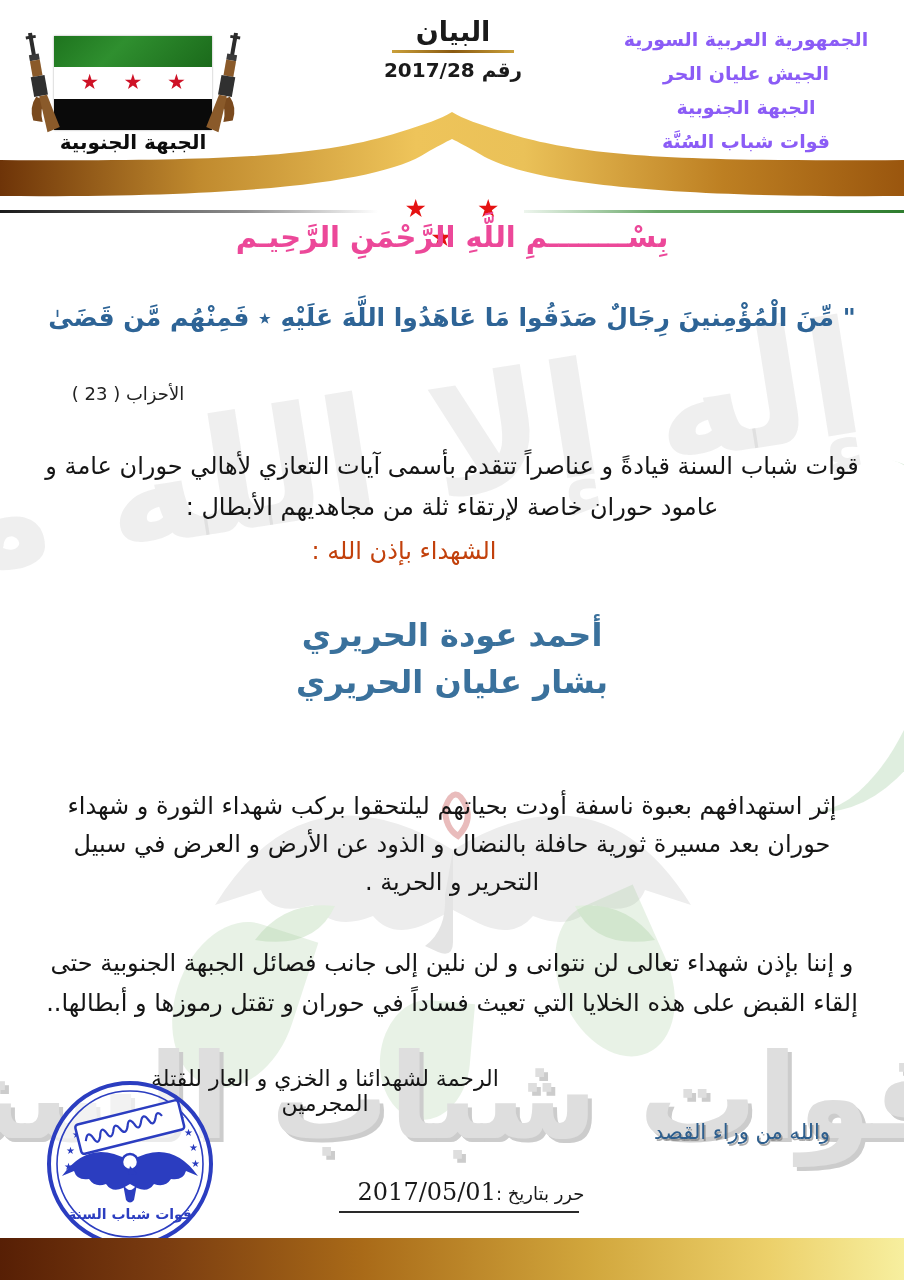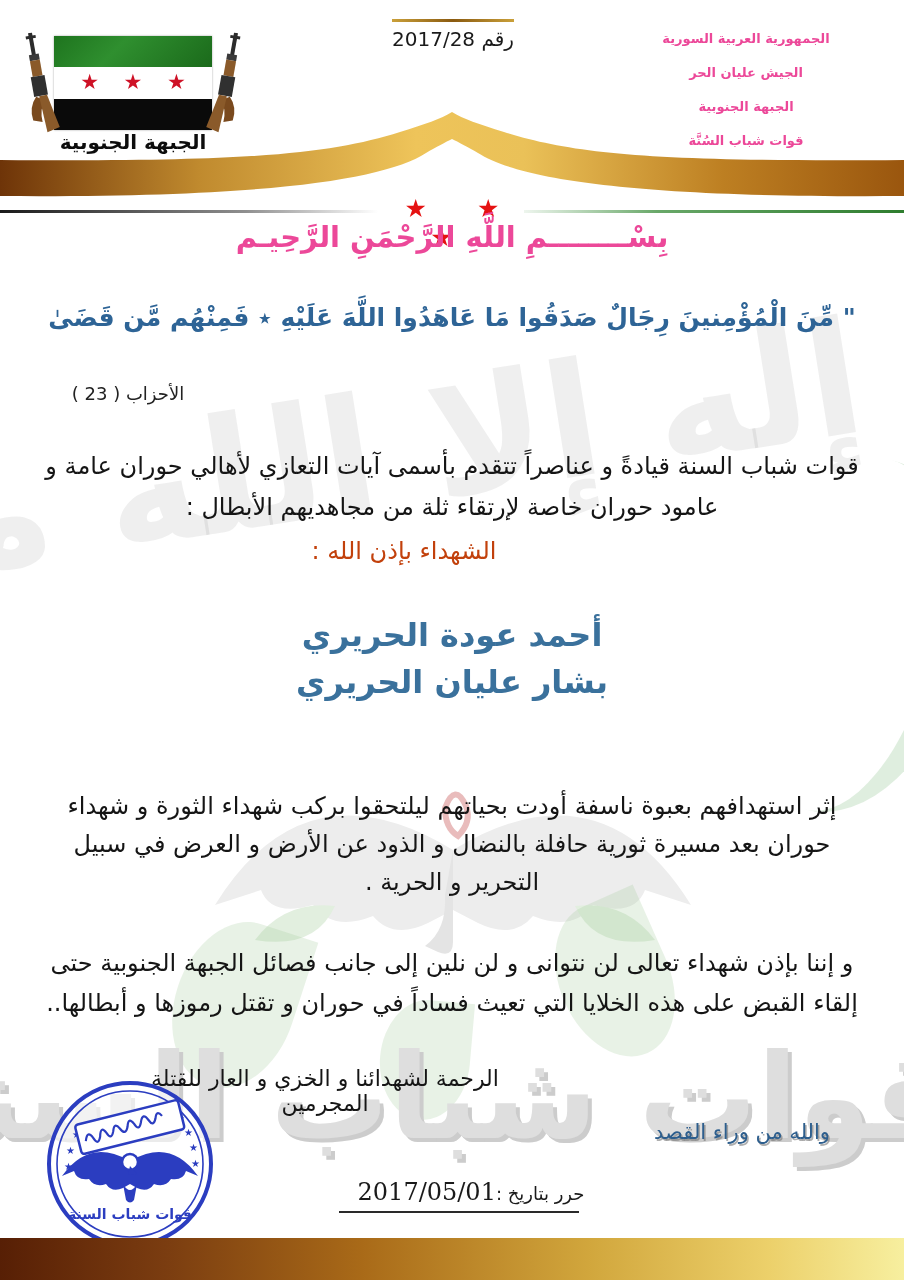--- a/index.html
+++ b/index.html
@@ -32,26 +32,26 @@
   .wm-leaf.l3{ top:1000px; left:380px; width:90px; height:120px; transform:rotate(5deg);}
   .wm-bottom-text{
     top:1028px; right:-45px; white-space:nowrap;
     font-size:118px; font-weight:bold; letter-spacing:6px;
     color:#dedede; text-shadow:4px 4px 0 #cccccc;
     z-index:0; direction:rtl;
   }
 
   
   .org-block{ top:22px; right:8px; width:300px; z-index:2;
-    font-weight:bold; font-size:13px; line-height:34px; color:#ec4899;}
+    font-weight:bold; font-size:19px; line-height:34px; color:#8b5cf6;}
   .statement-block{ top:16px; left:368px; width:170px; z-index:2;}
   .statement-title{ font-size:27px; font-weight:bold; color:#1a1a1a;}
   .statement-underline{ width:122px; height:3px; margin:3px auto 5px auto;
     background:linear-gradient(90deg,#caa03a,#8a5a10,#caa03a);}
-  .statement-number{ font-size:20px; font-weight:normal; color:#1a1a1a;}
+  .statement-number{ font-size:20px; font-weight:bold; color:#1a1a1a;}
 
   .logo-block{ top:26px; left:26px; width:214px; height:136px; z-index:2;}
   .flag{ position:absolute; left:28px; top:10px; width:158px; height:94px;
     box-shadow:0 0 2px rgba(0,0,0,.35);}
   .flag .stripe{ width:100%; height:33.33%;}
   .flag .green{ background:linear-gradient(135deg,#1e741e,#2f8f2f 40%,#1b6a1b);}
   .flag .white{ background:#ffffff; display:flex; align-items:center; justify-content:space-around; padding:0 14px;}
   .flag .black{ background:#0a0a0a;}
   .flag-star{ color:#ce1126; font-size:21px; line-height:1;}
   .rifle{ position:absolute; top:6px; width:34px; height:104px; z-index:1;}
@@ -118,20 +118,21 @@
   <div class="abs wm-bottom-text">قوات شباب السنة</div>
 
   <div class="abs rtl ctr org-block">
     <div>الجمهورية العربية السورية</div>
     <div>الجيش عليان الحر</div>
     <div>الجبهة الجنوبية</div>
     <div>قوات شباب السُنَّة</div>
   </div>
 
   <div class="abs ctr statement-block">
+    <div class="statement-title rtl">البيان</div>
     <div class="statement-underline"></div>
     <div class="statement-number rtl">رقم 2017/28</div>
   </div>
 
   <div class="abs logo-block">
     <svg class="rifle left" viewBox="0 0 34 104">
       <rect x="15" y="0" width="4" height="26" fill="#2c2c2c"></rect>
       <rect x="12" y="3" width="10" height="3" fill="#2c2c2c"></rect>
       <rect x="12" y="22" width="10" height="6" fill="#3a3a3a"></rect>
       <rect x="12" y="28" width="10" height="16" fill="#8a5a2a"></rect>

